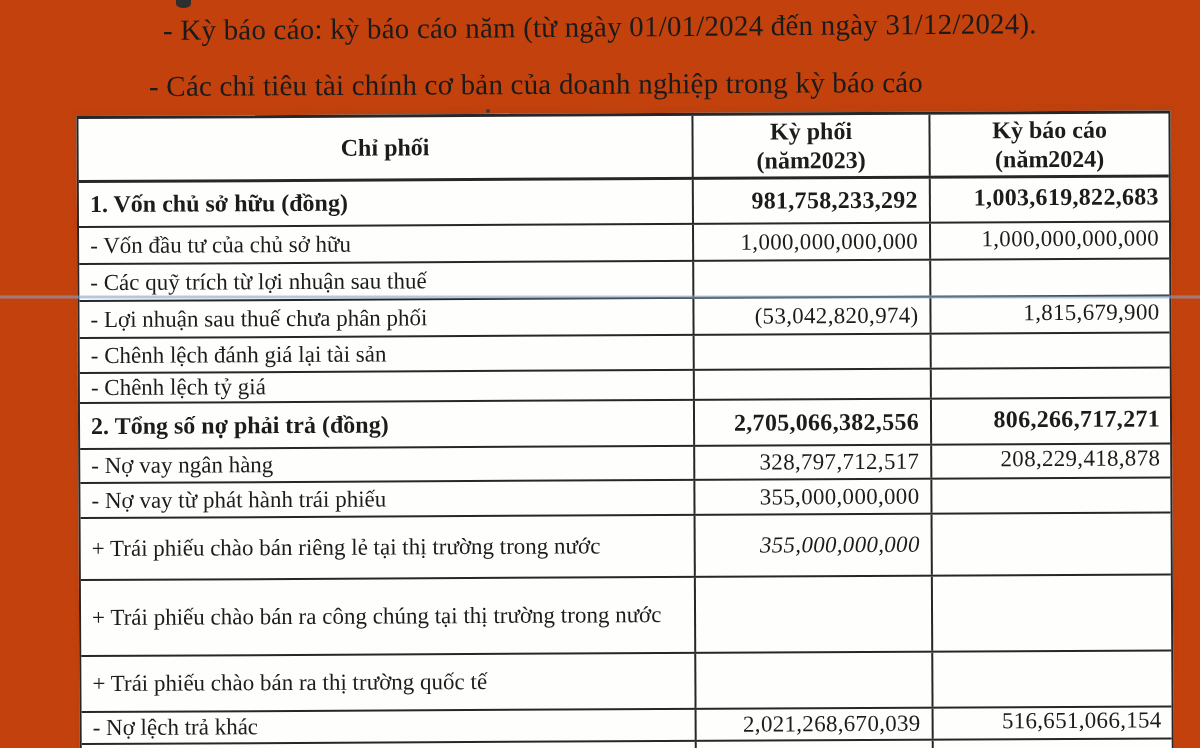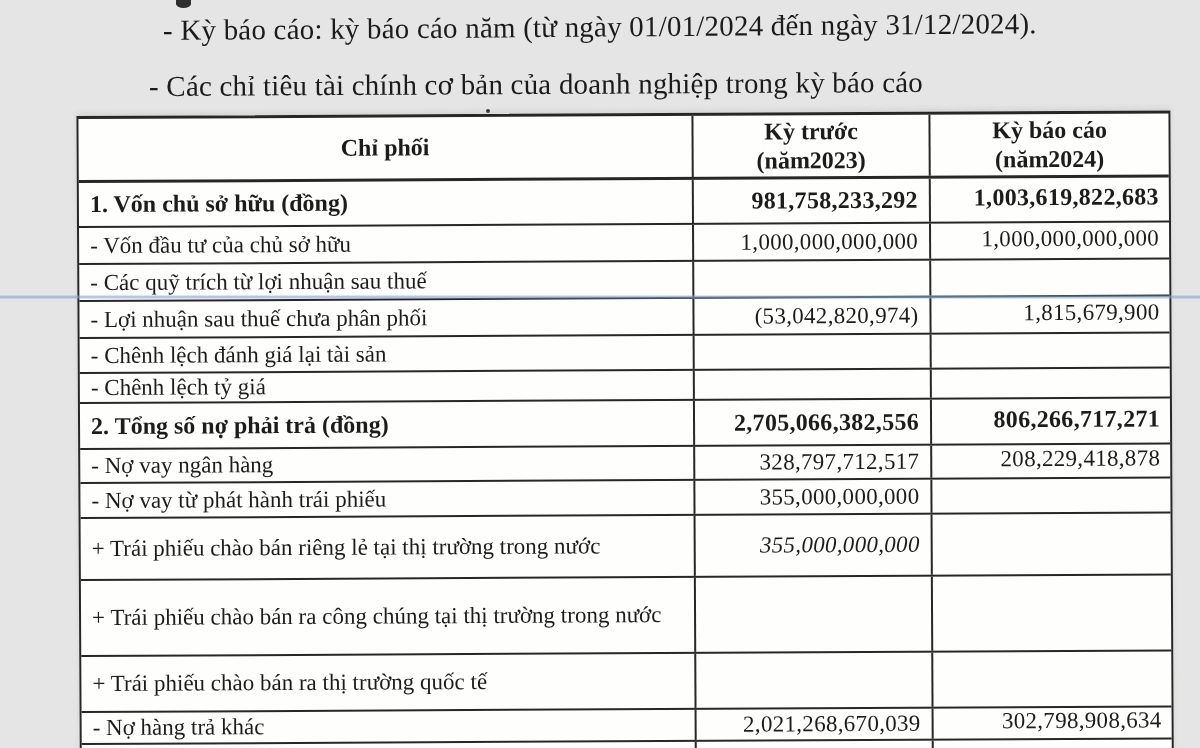--- a/index.html
+++ b/index.html
@@ -6,21 +6,21 @@
   html, body { width: 1200px; height: 748px; }
   body {
     font-family: "Liberation Serif", "DejaVu Serif", serif;
     color: #1c1c1c;
     background: #ffffff;
   }
   .page {
     position: relative;
     width: 1200px;
     height: 748px;
-    background: #e5e5e5;
+    background: #c2410c;
     overflow: hidden;
     font-family: Liberation Serif, serif;
   }
 
   
   .intro {
     position: absolute;
     font-size: 29px;
     white-space: nowrap;
     letter-spacing: 0.2px;
@@ -93,21 +93,21 @@
   <div class="stray-dot"></div>
 
   <div class="tbl">
 
     <div class="tr head" style="height:64px">
       <div class="td c1">
         <span class="hcell">Chỉ phối</span>
       </div>
       <div class="td c2">
         <span class="hcell">
-          <span style="display:block">Kỳ trước</span>
+          <span style="display:block">Kỳ phối</span>
           <span style="display:block">(năm2023)</span>
         </span>
       </div>
       <div class="td c3">
         <span class="hcell">
           <span style="display:block">Kỳ báo cáo</span>
           <span style="display:block">(năm2024)</span>
         </span>
       </div>
     </div>
@@ -251,27 +251,27 @@
       <div class="td c2 num">
           <span class="val"></span>
         </div>
       <div class="td c3 num">
           <span class="val"></span>
         </div>
     </div>
 
     <div class="tr" style="height:32px">
       <div class="td c1">
-          <span class="val">- Nợ hàng trả khác</span>
+          <span class="val">- Nợ lệch trả khác</span>
         </div>
       <div class="td c2 num">
           <span class="val">2,021,268,670,039</span>
         </div>
       <div class="td c3 num">
-          <span class="val">302,798,908,634</span>
+          <span class="val">516,651,066,154</span>
         </div>
     </div>
 
     <div class="tr" style="height:20px">
       <div class="td c1"></div>
       <div class="td c2"></div>
       <div class="td c3"></div>
     </div>
 
   </div>

